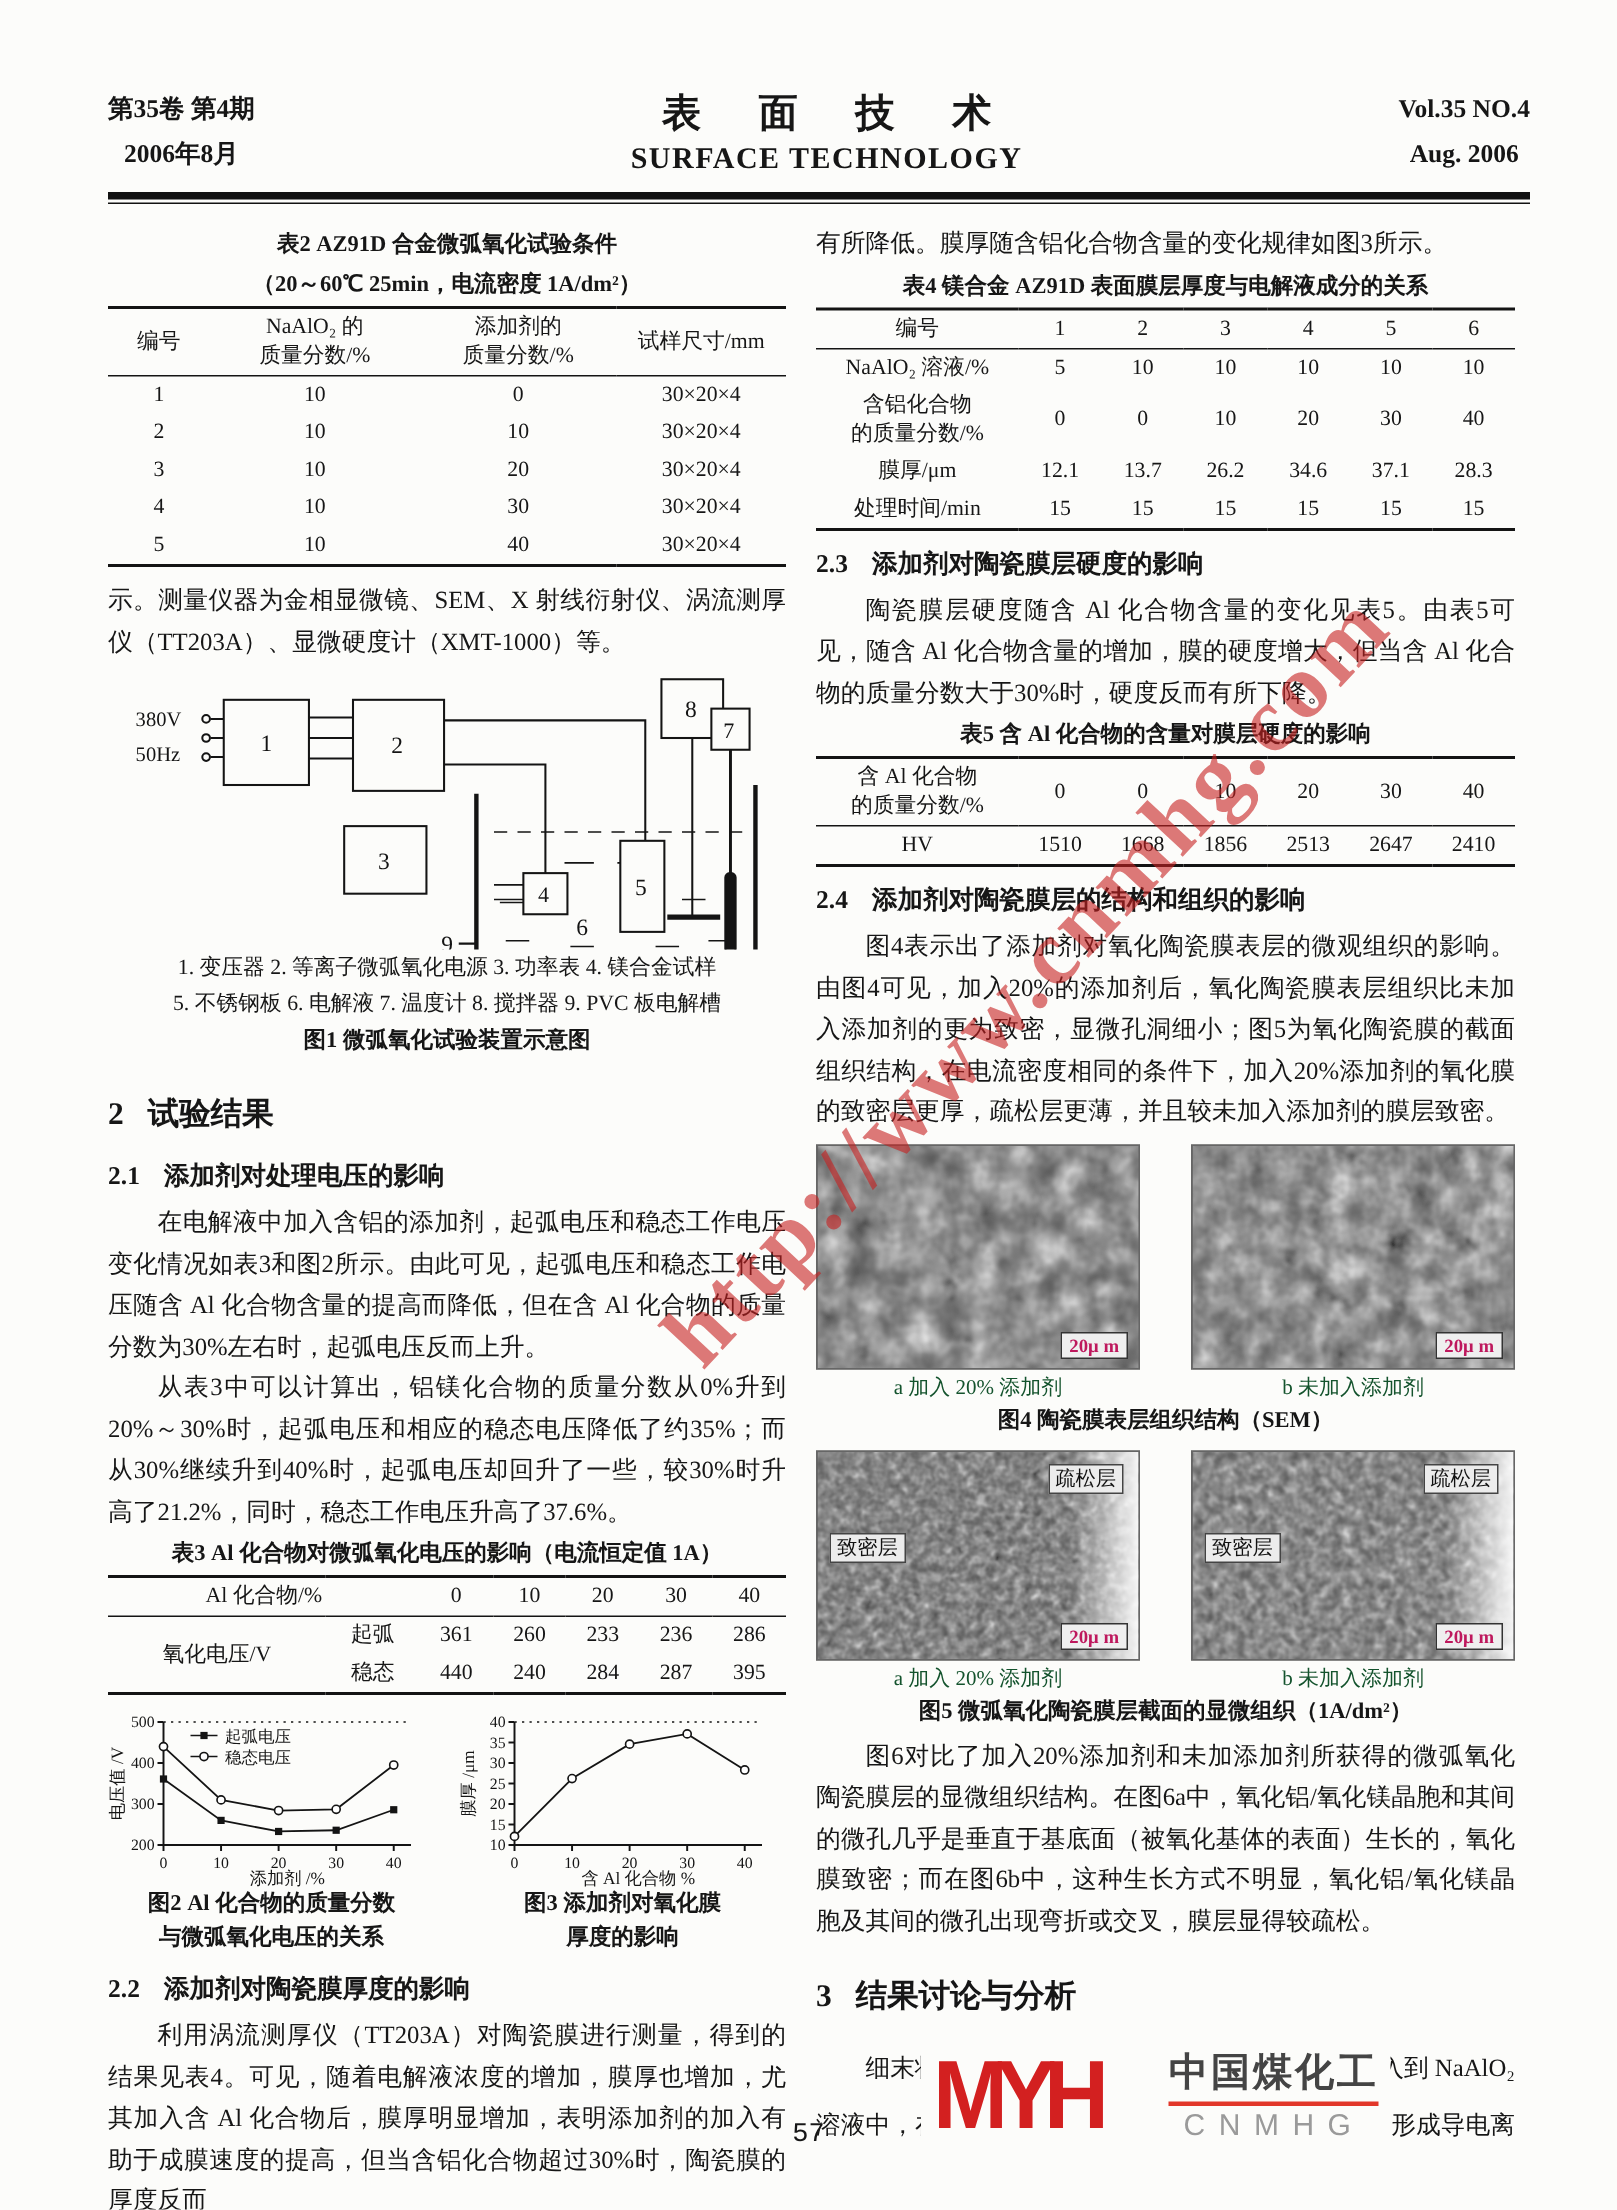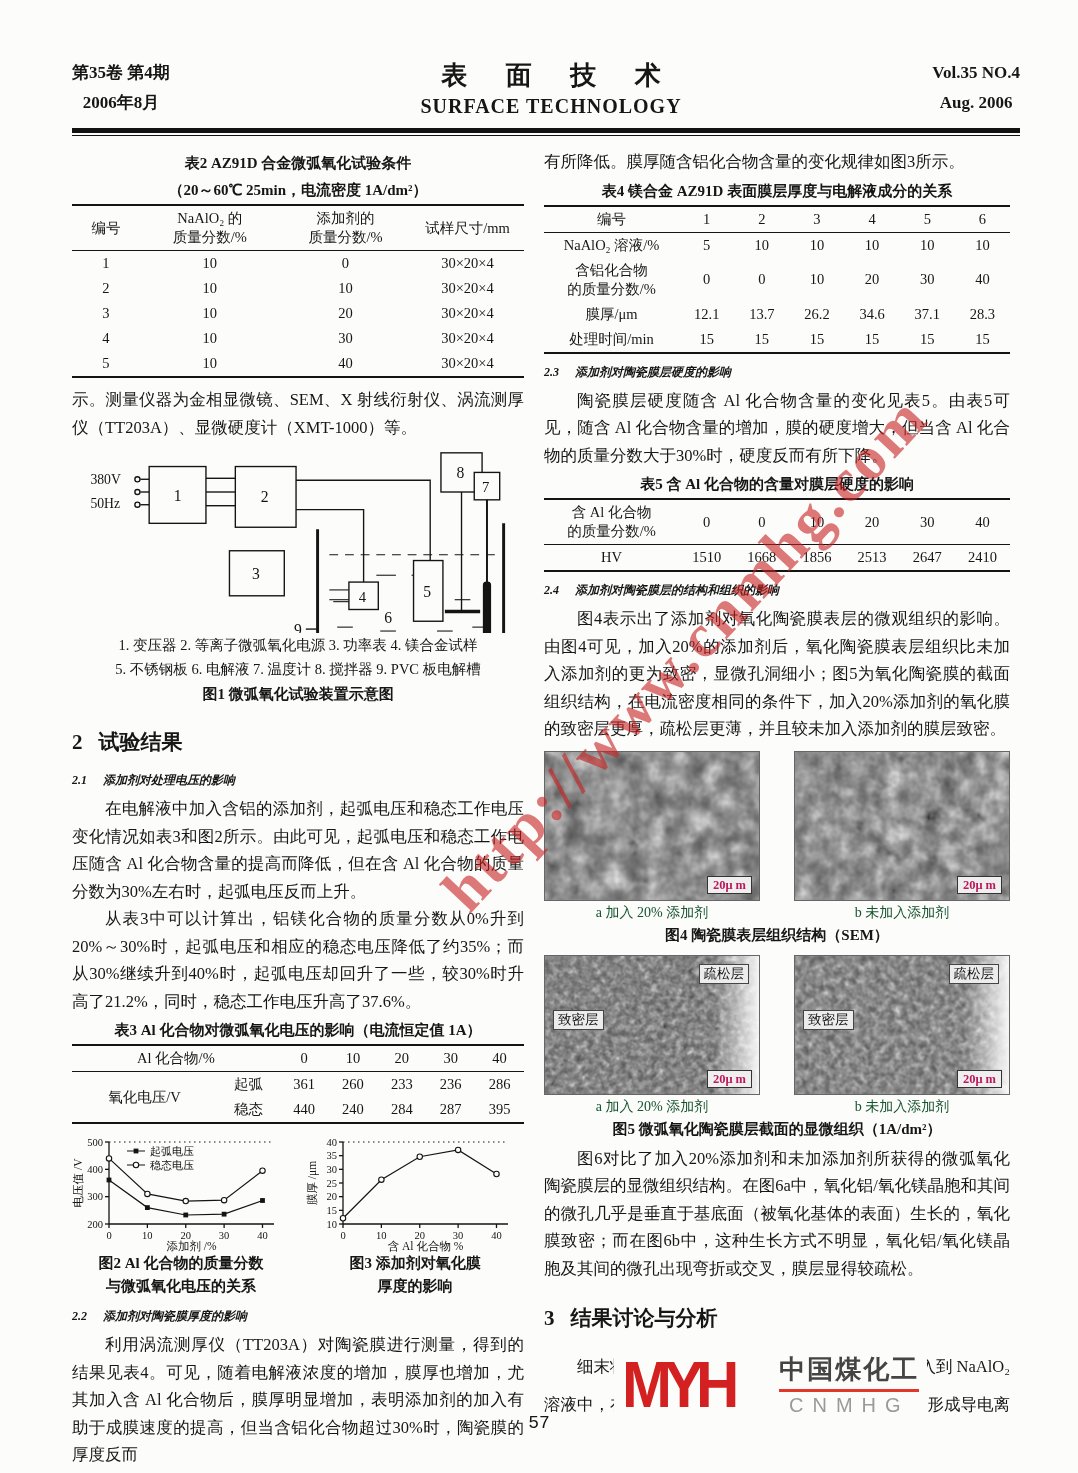--- a/index.html
+++ b/index.html
@@ -20,21 +20,21 @@
   .rule-thin  { height:1px; background:#121212; margin-top:2px; }
   
   .cols { display:flex; gap:20px; margin-top:12px; }
   .col-l { width:452px; }
   .col-r { width:466px; }
   
   .p { font-size:16.5px; line-height:27.5px; text-align:justify; }
   .ind { text-indent:2em; }
   .h1 { font-size:21px; font-weight:bold; margin:22px 0 16px 0; }
   .h1 .num, .h2 .num { margin-right:16px; }
-  .h2 { font-size:12px; font-weight:bold; margin:10px 0 6px 0;font-style:italic; }
+  .h2 { font-size:17px; font-weight:bold; margin:10px 0 6px 0; }
   
   .tbl-title { font-size:15px; font-weight:bold; text-align:center; line-height:23px; margin:4px 0 2px 0; }
   table { width:100%; border-collapse:collapse; font-size:14.5px;
           border-top:2.5px solid #141414; border-bottom:2.5px solid #141414; margin-bottom:8px;}
   td { text-align:center; padding:3px 2px; white-space:pre-line; line-height:19px; }
   tr.head td { border-bottom:1.5px solid #141414; }
   .t2 td:first-child { width:15%; } .t2 td:nth-child(2){width:31%;} .t2 td:nth-child(3){width:29%;}
   .t3 td.lbl { text-align:center; }
   .t4 td:first-child, .t5 td:first-child { width:29%; }
   

